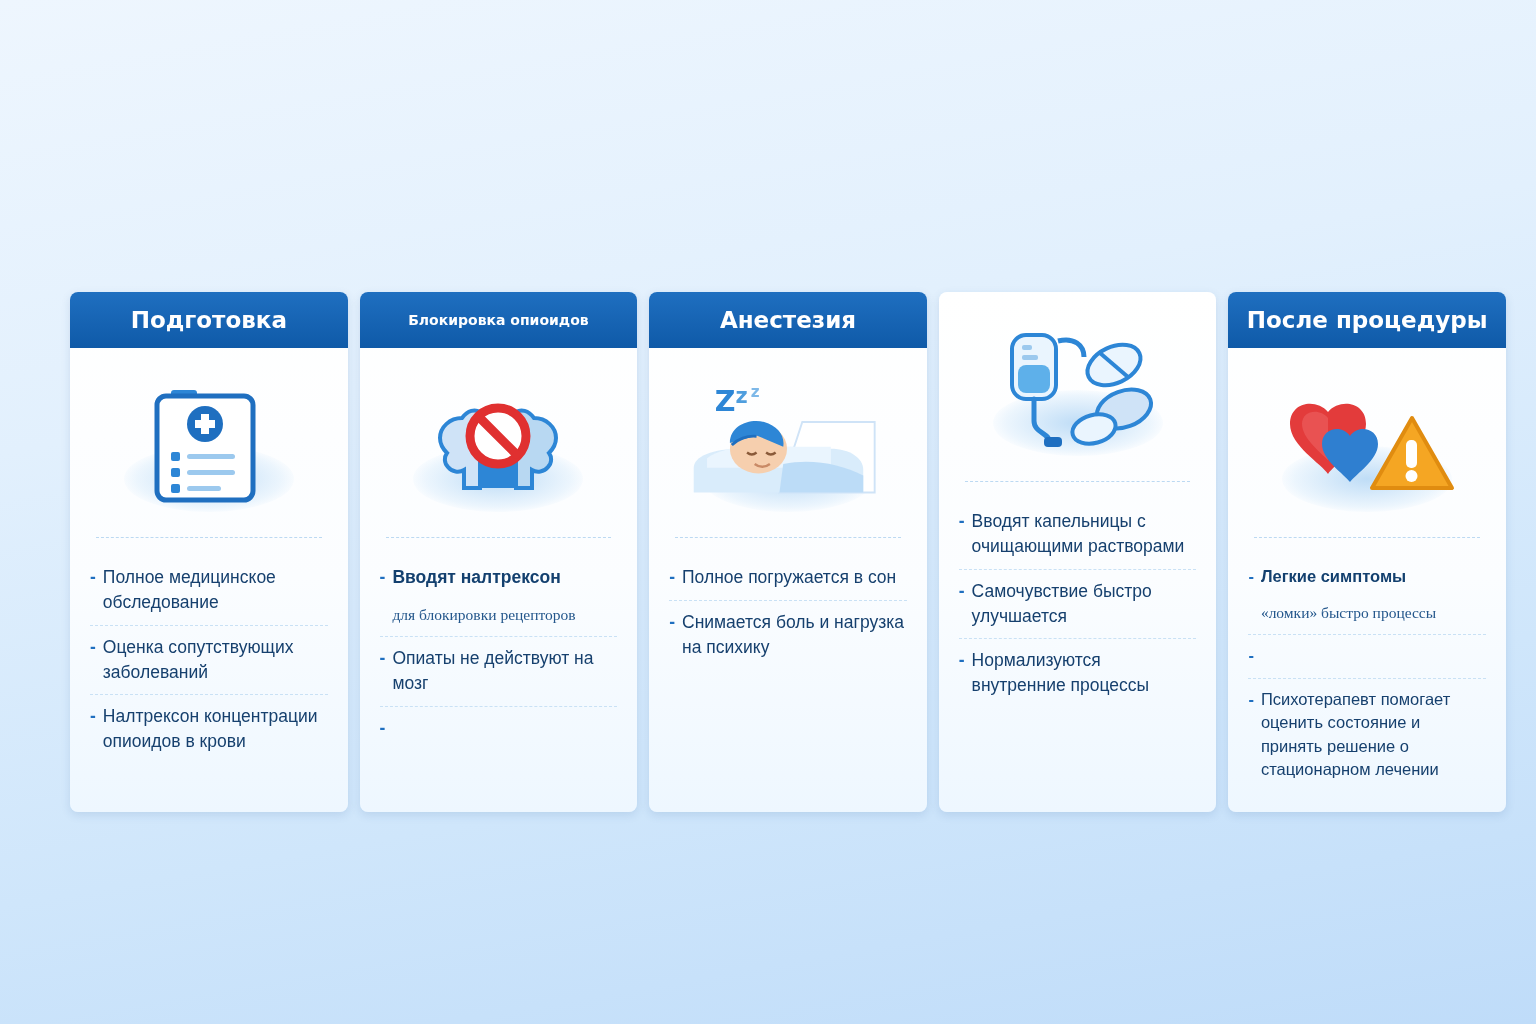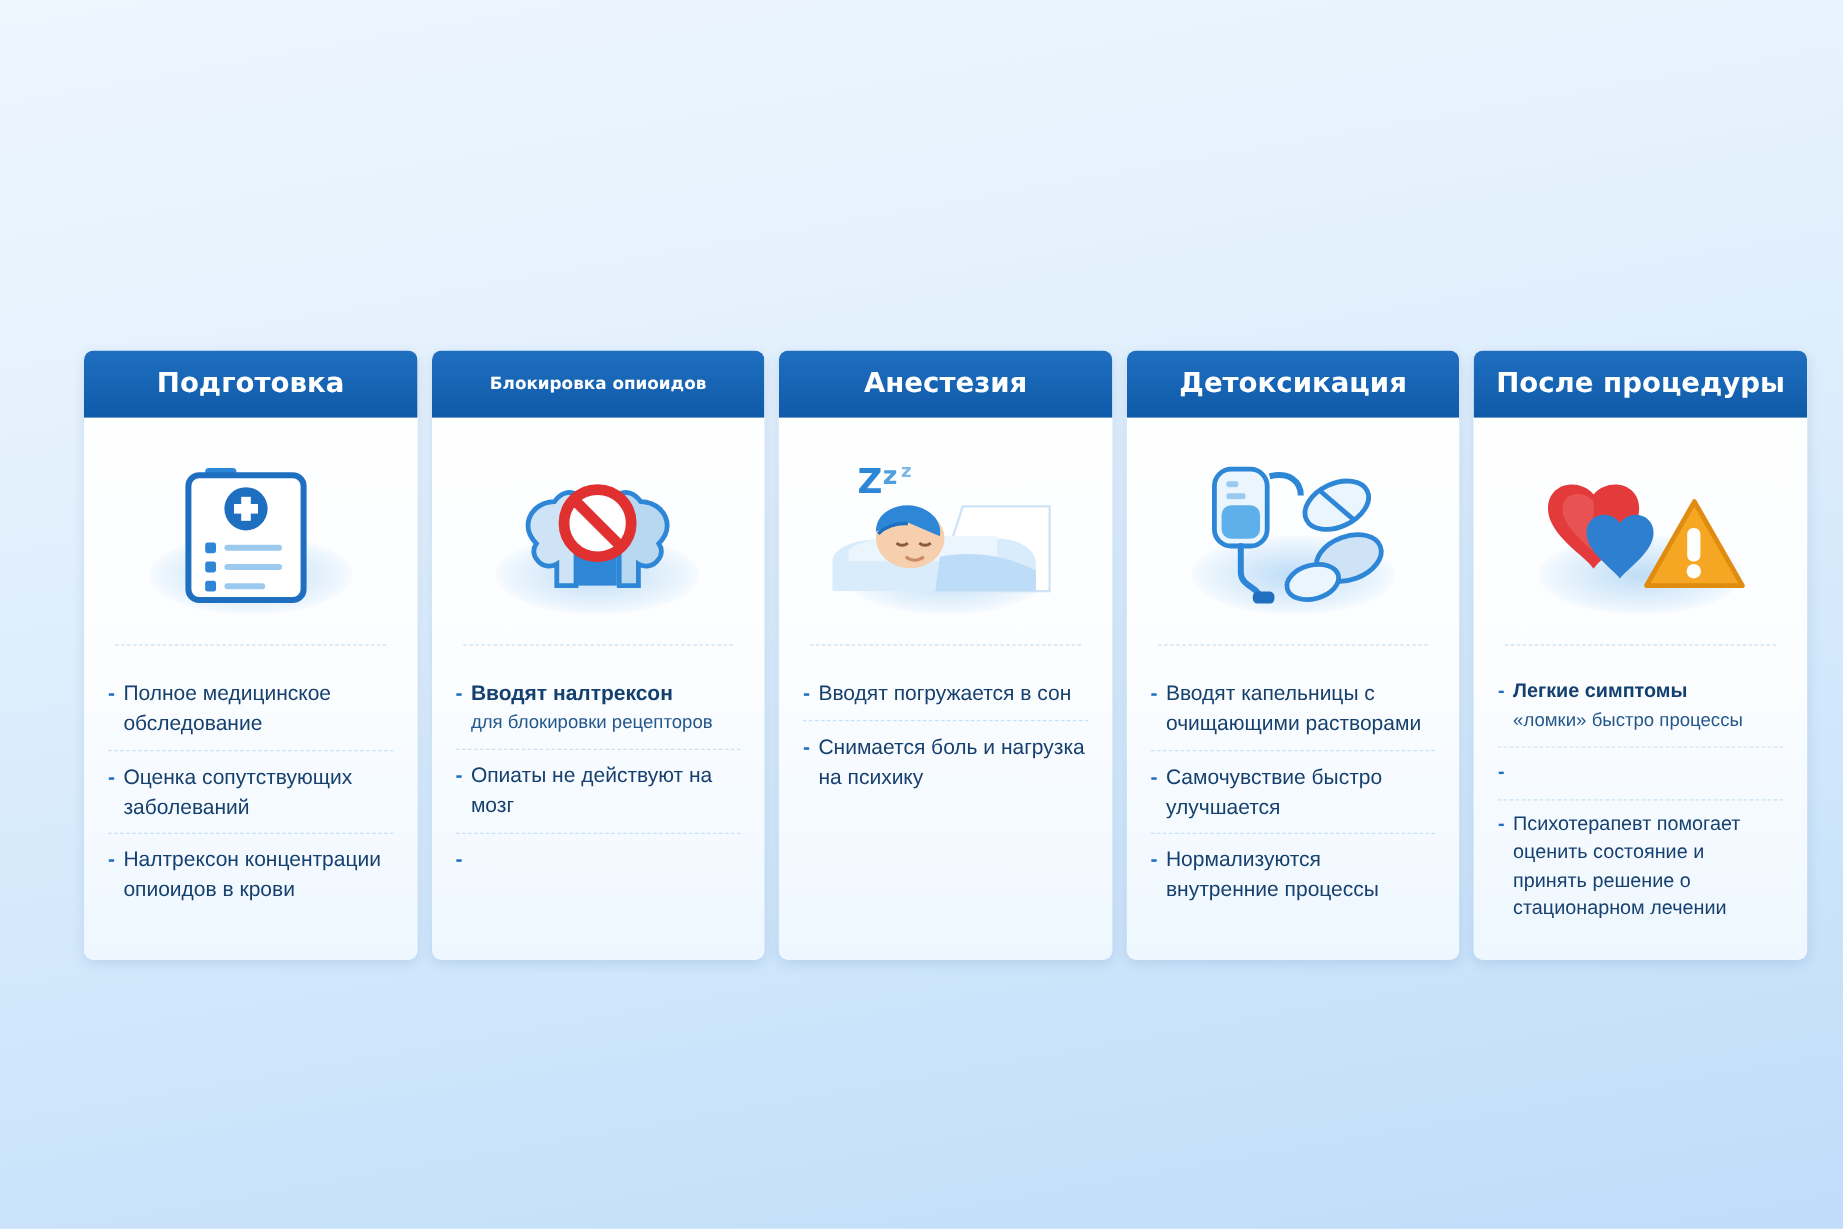--- a/index.html
+++ b/index.html
@@ -153,21 +153,22 @@
     flex: 0 0 auto;
   }
   .bullet .txt b {
     font-weight: bold;
     color: #13406f;
   }
   .bullet .sub {
     display: block;
     font-size: 15.5px;
     color: #24578c;
-    margin-top: 2px;
+    margin-top: 14px;
+    font-family: Liberation Serif, serif;
   }
   .card-5 .bullet { font-size: 16.5px; }
   .card-5 .bullet .sub { font-size: 15.5px; }
   
   .ico-wrap { position: relative; width: 200px; height: 150px; display: flex; align-items: center; justify-content: center;}
   .ico-shadow {
     position: absolute;
     bottom: 6px;
     left: 50%;
     transform: translateX(-50%);
@@ -269,31 +270,30 @@
             <path d="M62 80 q5 4 10 0" stroke="#8a5a39" stroke-width="2.5" fill="none"></path>
             <path d="M82 80 q5 4 10 0" stroke="#8a5a39" stroke-width="2.5" fill="none"></path>
             <path d="M70 92 q8 6 16 0" stroke="#c98a66" stroke-width="2.5" fill="none"></path>
             <path d="M100 92 C130 86 160 92 184 104 L184 122 L96 122 Z" fill="#bcdcf7"></path>
           </svg>
         </div>
       </div>
       <div class="bullets">
         <div class="bullet">
             <span class="dash">-</span>
-            <span class="txt">Вводят погружается в сон</span>
+            <span class="txt">Полное погружается в сон</span>
           </div>
         <div class="bullet">
             <span class="dash">-</span>
             <span class="txt">Снимается боль и нагрузка на психику</span>
           </div>
       </div>
     </div>
 
     <div class="card card-4">
-      <div class="card-header">Детоксикация</div>
       <div class="icon-area">
         <div class="ico-wrap">
           <div class="ico-shadow"></div>
           <svg width="180" height="140" viewBox="0 0 180 140">
             <rect x="24" y="18" width="44" height="64" rx="14" fill="#eaf5fe" stroke="#2d86d6" stroke-width="4"></rect>
             <rect x="30" y="48" width="32" height="28" rx="8" fill="#5eb0ea"></rect>
             <rect x="34" y="28" width="10" height="5" rx="2" fill="#9cc9ee"></rect>
             <rect x="34" y="38" width="16" height="5" rx="2" fill="#9cc9ee"></rect>
             <path d="M46 82 L46 104 C46 116 62 116 62 126" stroke="#2d86d6" stroke-width="5" fill="none" stroke-linecap="round"></path>
             <rect x="56" y="120" width="18" height="10" rx="4" fill="#1f6fc0"></rect>

